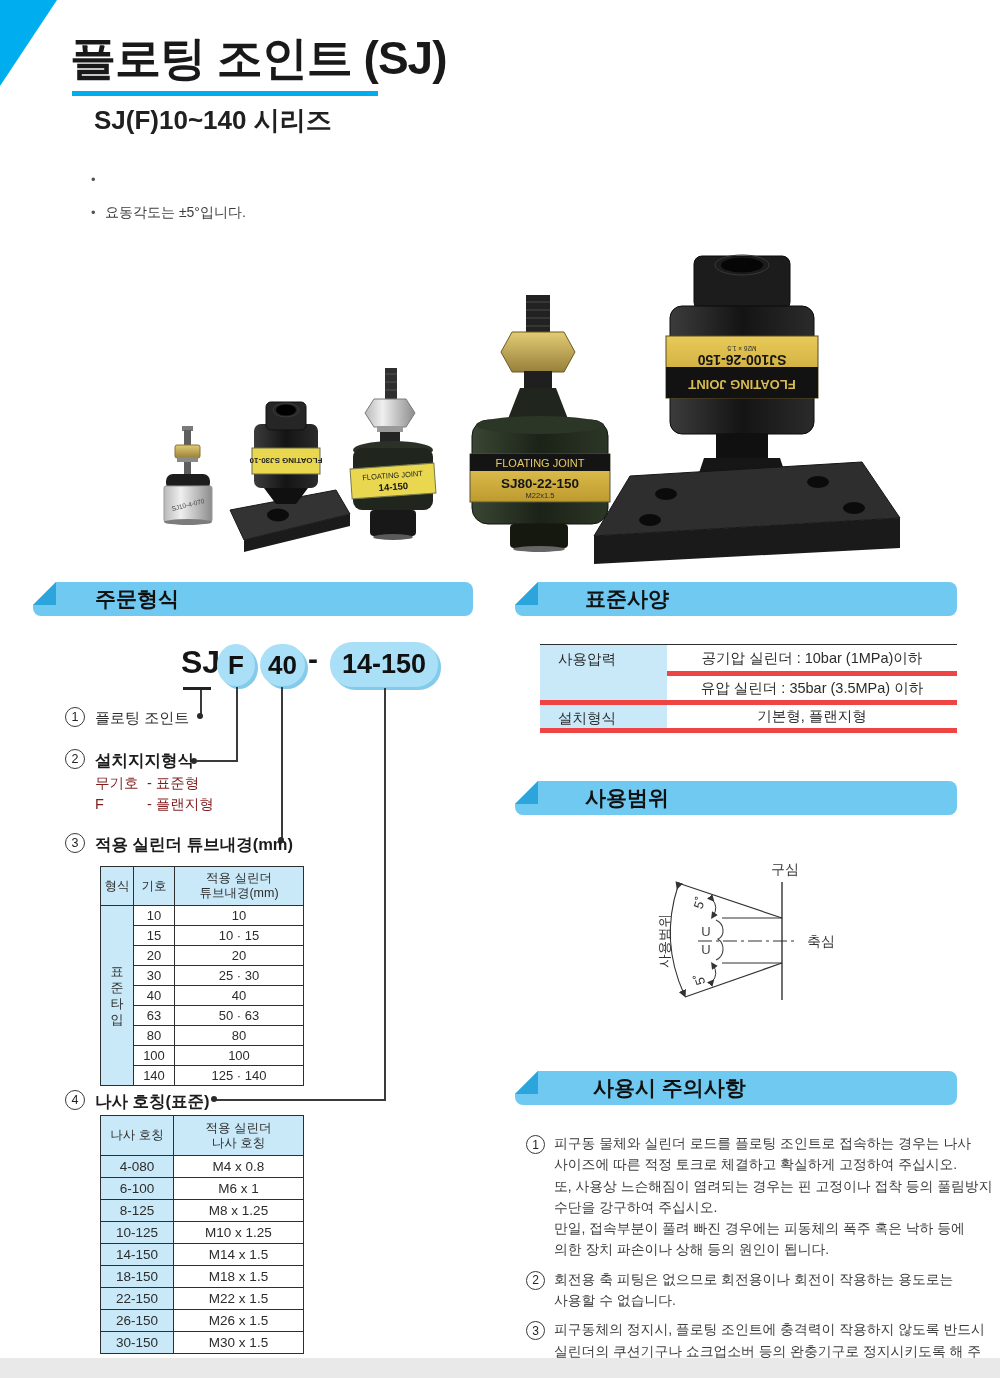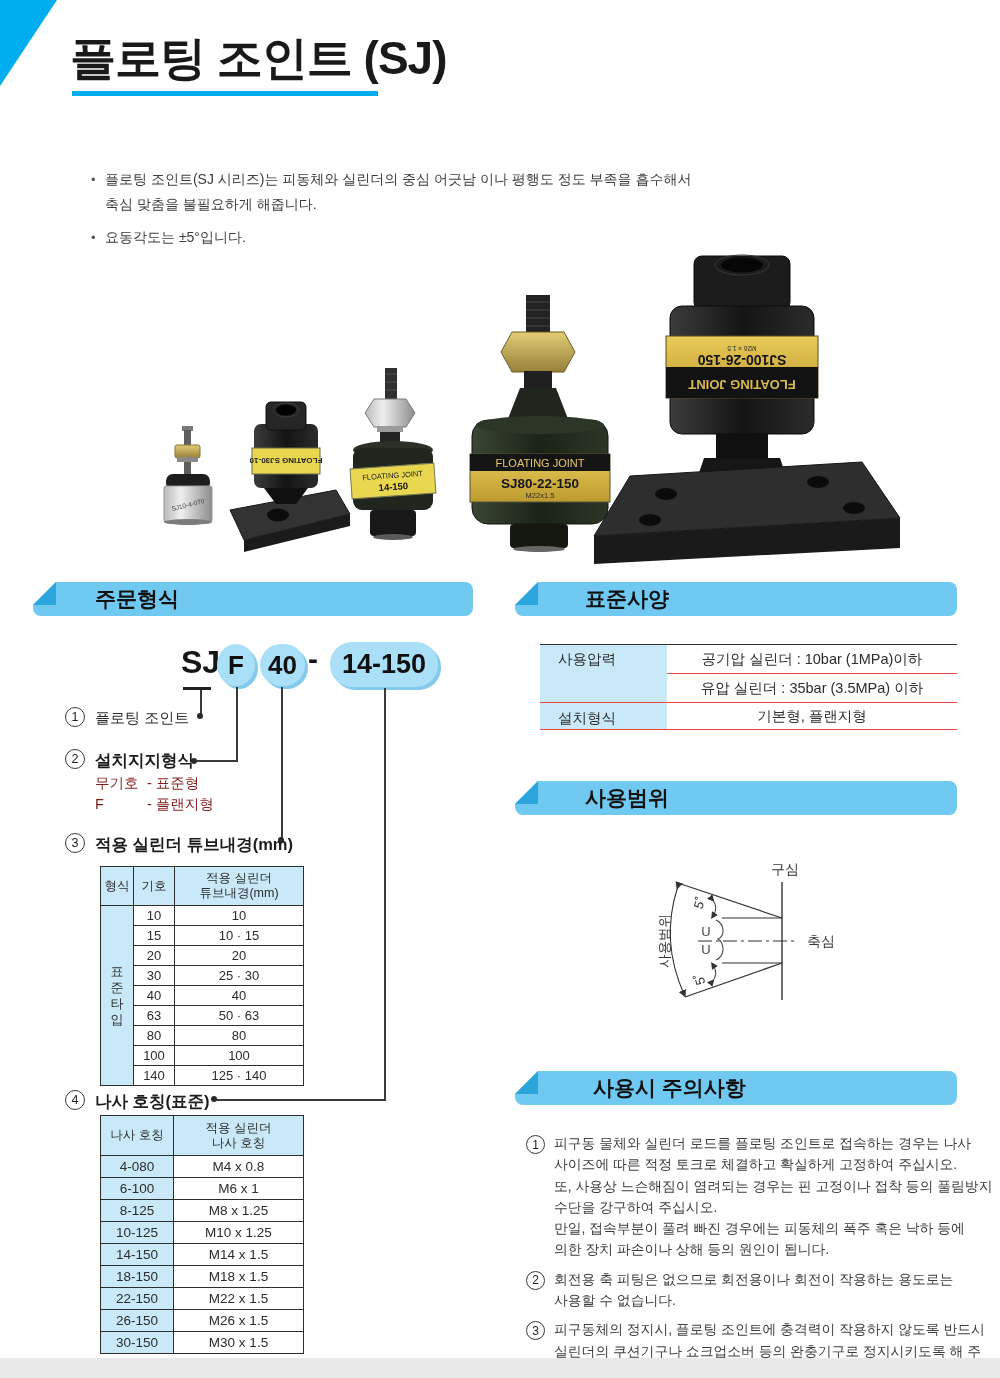--- a/index.html
+++ b/index.html
@@ -58,21 +58,21 @@
   .dtable th{background:#C9E9F9;font-size:12.5px;line-height:15px;white-space:pre-line;}
   .blue{background:#C9E9F9;}
   #bore-table td{height:19px;font-size:13px;}
   #bore-table th{height:38px;}
   #bore-table .vert div{line-height:16px;font-size:13px;}
   #thread-table td{height:21px;font-size:13.5px;margin-left:6px;}
   #thread-table th{height:39px;}
 
   
   #spec-table{width:417px;}
-  #spec-table td{border-top:1px solid #2e2e2e;border-bottom:1px solid #ef4444;
+  #spec-table td{border-top:1px solid #2e2e2e;border-bottom:5px solid #ef4444;
                  font-size:14.5px;color:#2c2c2c;padding:0;}
   #spec-table td.sp-label{background:#C9E9F9;text-align:left;padding-left:18px;vertical-align:top;
                           padding-top:5px;}
   #spec-table td.sp-val{text-align:center;}
   #spec-table tr{height:29px;}
   #spec-table tr.last{height:27px;}
 
   
   #precaution-list{left:526px;top:1133px;width:482px;}
   .p-item{display:flex;margin-bottom:8px;}
@@ -80,26 +80,25 @@
   .p-text{font-size:13.8px;line-height:21.3px;color:#3c3c3c;white-space:pre-line;}
 </style>
 </head>
 <body>
 
 <div id="page">
 
   <div class="abs" id="corner-tri"></div>
   <div class="abs" id="page-title">플로팅 조인트 (SJ)</div>
   <div class="abs" id="title-underline"></div>
+  <div class="abs" id="page-subtitle">SJ(F)10~140 시리즈</div>
 
   <div class="abs" id="intro">
     <div class="intro-item">
       <span class="bullet-dot">•</span>
-      <div class="intro-text">플로팅 조인트(SJ 시리즈)는 피동체와 실린더의 중심 어긋남 이나 평행도 정도 부족을 흡수해서
-축심 맞춤을 불필요하게 해줍니다.</div>
     </div>
     <div class="intro-item">
       <span class="bullet-dot">•</span>
       <div class="intro-text">요동각도는 ±5°입니다.</div>
     </div>
   </div>
 
   <svg class="abs" style="left:118px;top:252px" width="792" height="312" viewBox="0 0 792 312">
     <defs>
       <linearGradient id="gSilver" x1="0" y1="0" x2="1" y2="0">

